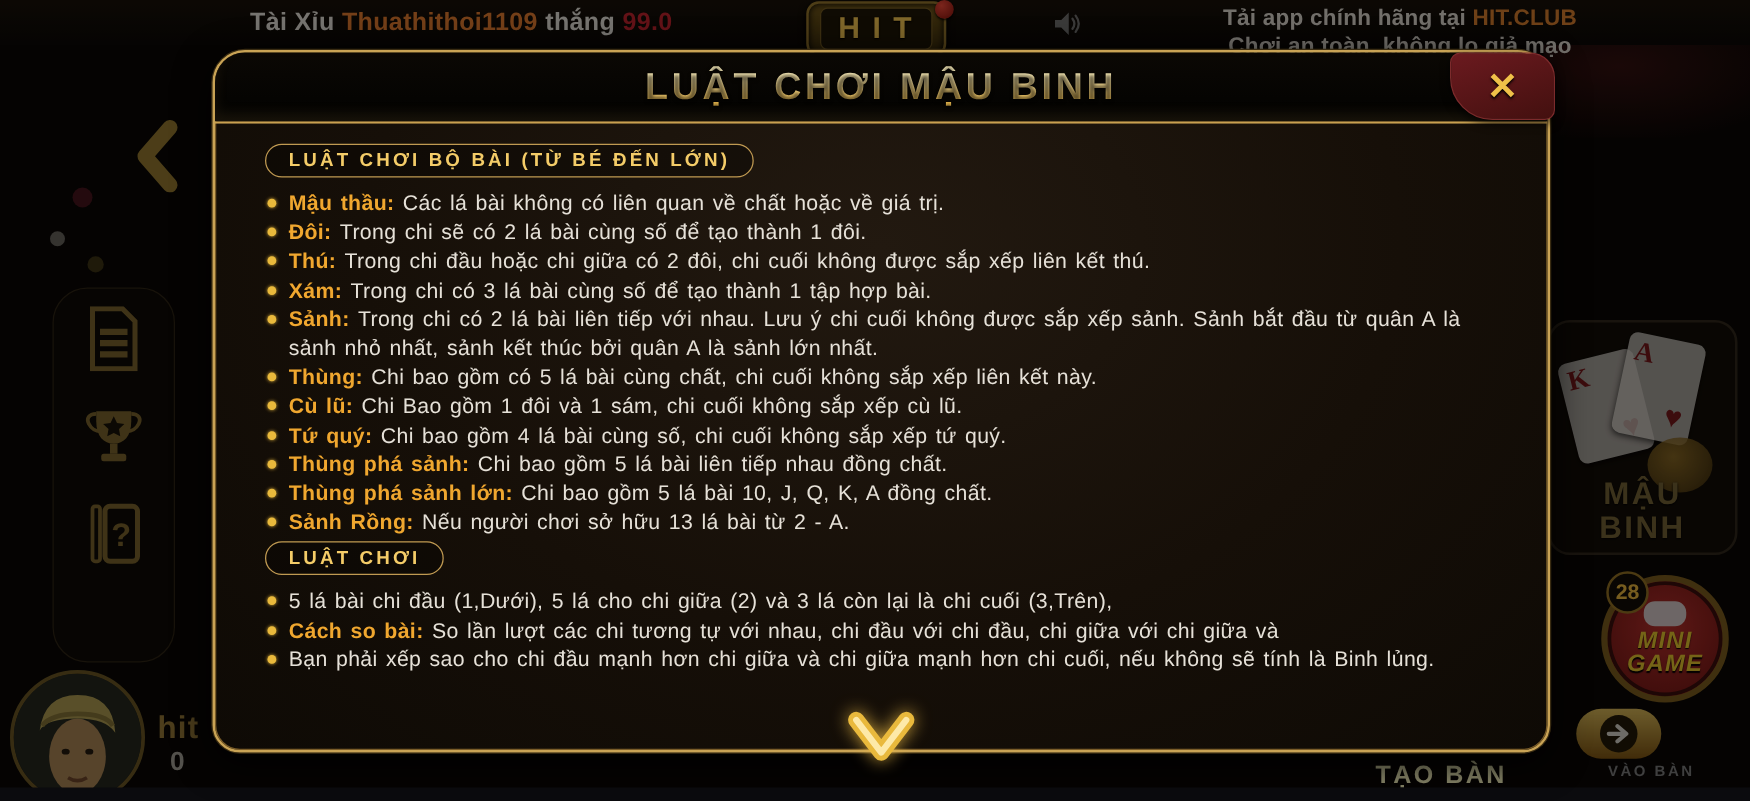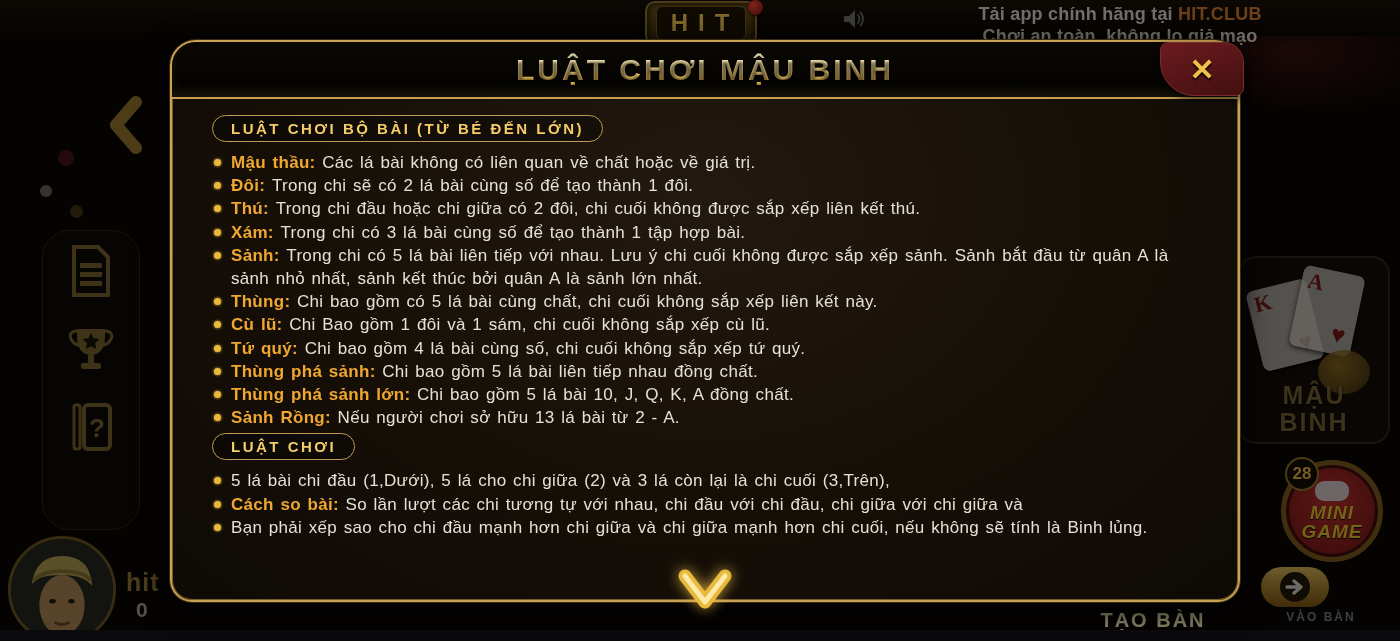--- a/index.html
+++ b/index.html
@@ -211,20 +211,26 @@
           <path d="M2 8 h12 M9 2 l7 6 -7 6" fill="none" stroke="#e8e4da" stroke-width="3.4" stroke-linecap="round" stroke-linejoin="round"></path>
         </svg>
       </div>
     </div>
     <div class="enter-label">VÀO BÀN</div>
     <div class="create-label">TẠO BÀN</div>
     <div class="bottom-strip"></div>
   </div>
 
   <div class="topbar">
+    <div class="marquee">
+      <span>Tài Xỉu</span>
+      <span class="uname">Thuathithoi1109</span>
+      <span>thắng</span>
+      <span class="amount">99.0</span>
+    </div>
     <div class="speaker">
       <svg viewBox="0 0 22 20">
         <path d="M2 7 h5 l6 -6 v18 l-6 -6 h-5 z" fill="#8a8a8a"></path>
         <path d="M16 6 q3 4 0 8 M18.5 3.5 q5 6.5 0 13" fill="none" stroke="#8a8a8a" stroke-width="1.8" stroke-linecap="round"></path>
       </svg>
     </div>
     <div class="promo">
       <div><span>Tải app chính hãng tại </span><span class="brand">HIT.CLUB</span></div>
       <div>Chơi an toàn, không lo giả mạo</div>
     </div>
@@ -245,21 +251,21 @@
       </div>
     </div>
 
     <div class="modal-content">
       <div class="pill">LUẬT CHƠI BỘ BÀI (TỪ BÉ ĐẾN LỚN)</div>
       <ul class="rules">
           <li><span class="dot"></span><span class="term">Mậu thầu: </span><span>Các lá bài không có liên quan về chất hoặc về giá trị.</span></li>
           <li><span class="dot"></span><span class="term">Đôi: </span><span>Trong chi sẽ có 2 lá bài cùng số để tạo thành 1 đôi.</span></li>
           <li><span class="dot"></span><span class="term">Thú: </span><span>Trong chi đầu hoặc chi giữa có 2 đôi, chi cuối không được sắp xếp liên kết thú.</span></li>
           <li><span class="dot"></span><span class="term">Xám: </span><span>Trong chi có 3 lá bài cùng số để tạo thành 1 tập hợp bài.</span></li>
-          <li><span class="dot"></span><span class="term">Sảnh: </span><span>Trong chi có 5 lá bài liên tiếp với nhau. Lưu ý chi cuối không được sắp xếp sảnh. Sảnh bắt đầu từ quân A là sảnh nhỏ nhất, sảnh kết thúc bởi quân A là sảnh lớn nhất.</span></li>
+          <li><span class="dot"></span><span class="term">Sảnh: </span><span>Trong chi có 2 lá bài liên tiếp với nhau. Lưu ý chi cuối không được sắp xếp sảnh. Sảnh bắt đầu từ quân A là sảnh nhỏ nhất, sảnh kết thúc bởi quân A là sảnh lớn nhất.</span></li>
           <li><span class="dot"></span><span class="term">Thùng: </span><span>Chi bao gồm có 5 lá bài cùng chất, chi cuối không sắp xếp liên kết này.</span></li>
           <li><span class="dot"></span><span class="term">Cù lũ: </span><span>Chi Bao gồm 1 đôi và 1 sám, chi cuối không sắp xếp cù lũ.</span></li>
           <li><span class="dot"></span><span class="term">Tứ quý: </span><span>Chi bao gồm 4 lá bài cùng số, chi cuối không sắp xếp tứ quý.</span></li>
           <li><span class="dot"></span><span class="term">Thùng phá sảnh: </span><span>Chi bao gồm 5 lá bài liên tiếp nhau đồng chất.</span></li>
           <li><span class="dot"></span><span class="term">Thùng phá sảnh lớn: </span><span>Chi bao gồm 5 lá bài 10, J, Q, K, A đồng chất.</span></li>
           <li><span class="dot"></span><span class="term">Sảnh Rồng: </span><span>Nếu người chơi sở hữu 13 lá bài từ 2 - A.</span></li>
         </ul>
 
       <div class="pill second">LUẬT CHƠI</div>
       <ul class="rules">

